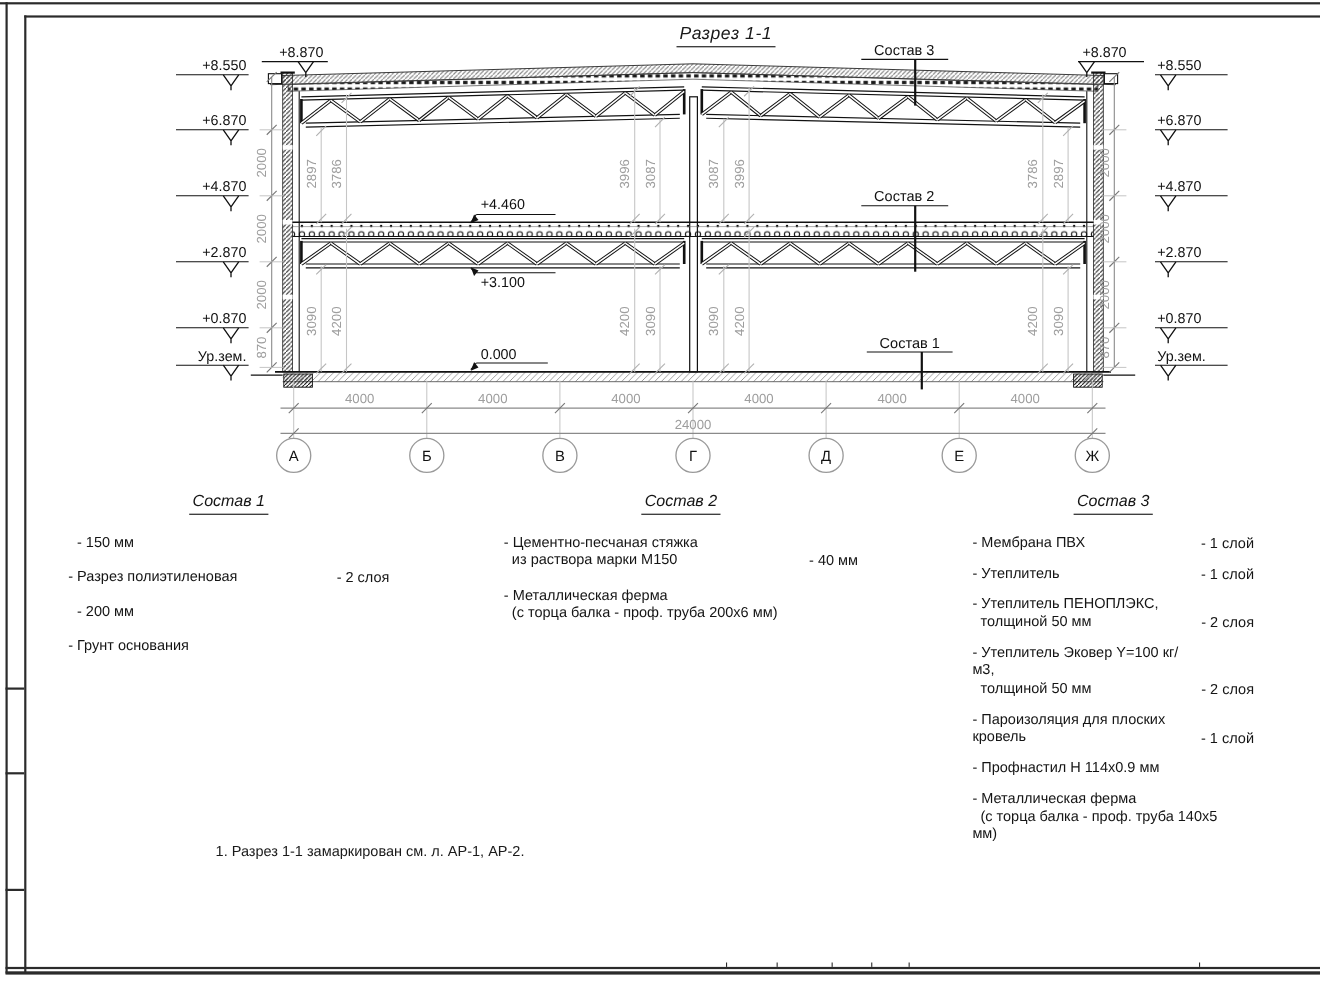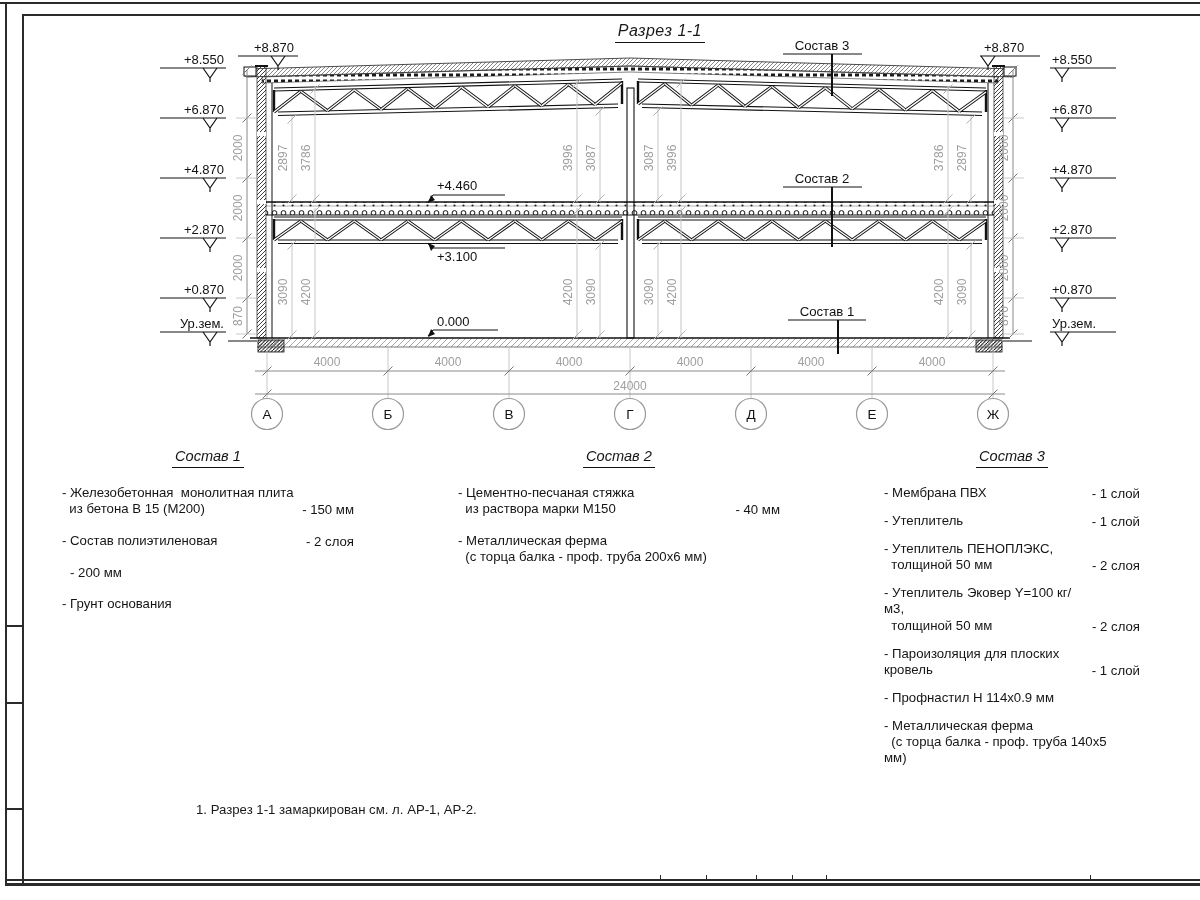--- a/index.html
+++ b/index.html
@@ -13,21 +13,21 @@
   #dwg-title span{font-style:italic;font-size:16px;letter-spacing:.5px;
        border-bottom:1.6px solid #111;padding:0 3px 3px;}
   
   .comp{position:absolute;font-size:13.2px;color:#151515;}
   .comp-title{text-align:center;margin-bottom:21px;}
   .comp-title span{font-style:italic;font-size:14.6px;border-bottom:1px solid #111;padding:0 3px 3px;}
   .comp-item{display:flex;justify-content:space-between;align-items:flex-end;margin-bottom:16px;}
   .ci-label{white-space:pre-wrap;line-height:1.22;}
   .ci-value{white-space:nowrap;margin-left:8px;}
   #comp3 .comp-item{margin-bottom:12px;}
-  #note{position:absolute;left:196px;top:766px;font-size:13.2px;margin-top:36px;}
+  #note{position:absolute;left:196px;top:766px;font-size:13.2px;}
   
   svg text{font-family:"Liberation Sans",sans-serif;}
   .elev{font-size:13px;fill:#111;}
   .lvl{font-size:13px;fill:#111;}
   .dim{font-size:12px;fill:#9e9e9e;}
   .axisl{font-size:13.5px;fill:#111;}
   .callout{font-size:13.2px;fill:#111;}
 </style>
 </head>
 <body>
@@ -446,26 +446,24 @@
     <text class="dim" x="690" y="366" text-anchor="middle">4000</text>
     <text class="dim" x="811" y="366" text-anchor="middle">4000</text>
     <text class="dim" x="932" y="366" text-anchor="middle">4000</text>
     <text class="dim" x="630" y="390" text-anchor="middle">24000</text>
   </g>
 </svg>
 
 <div class="comp" id="comp1" style="left:62px;top:448px;width:292px;">
   <div class="comp-title"><span>Состав 1</span></div>
   <div class="comp-item">
-      <div class="ci-label">- Железобетонная  монолитная плита
-  из бетона В 15 (М200)</div>
       <div class="ci-value">- 150 мм</div>
     </div>
   <div class="comp-item">
-      <div class="ci-label">- Состав полиэтиленовая</div>
+      <div class="ci-label">- Разрез полиэтиленовая</div>
       <div class="ci-value">-  2 слоя</div>
     </div>
   <div class="comp-item">
       <div class="ci-value">- 200 мм</div>
     </div>
   <div class="comp-item">
       <div class="ci-label">- Грунт основания</div>
       <div class="ci-value"></div>
     </div>
 </div>

